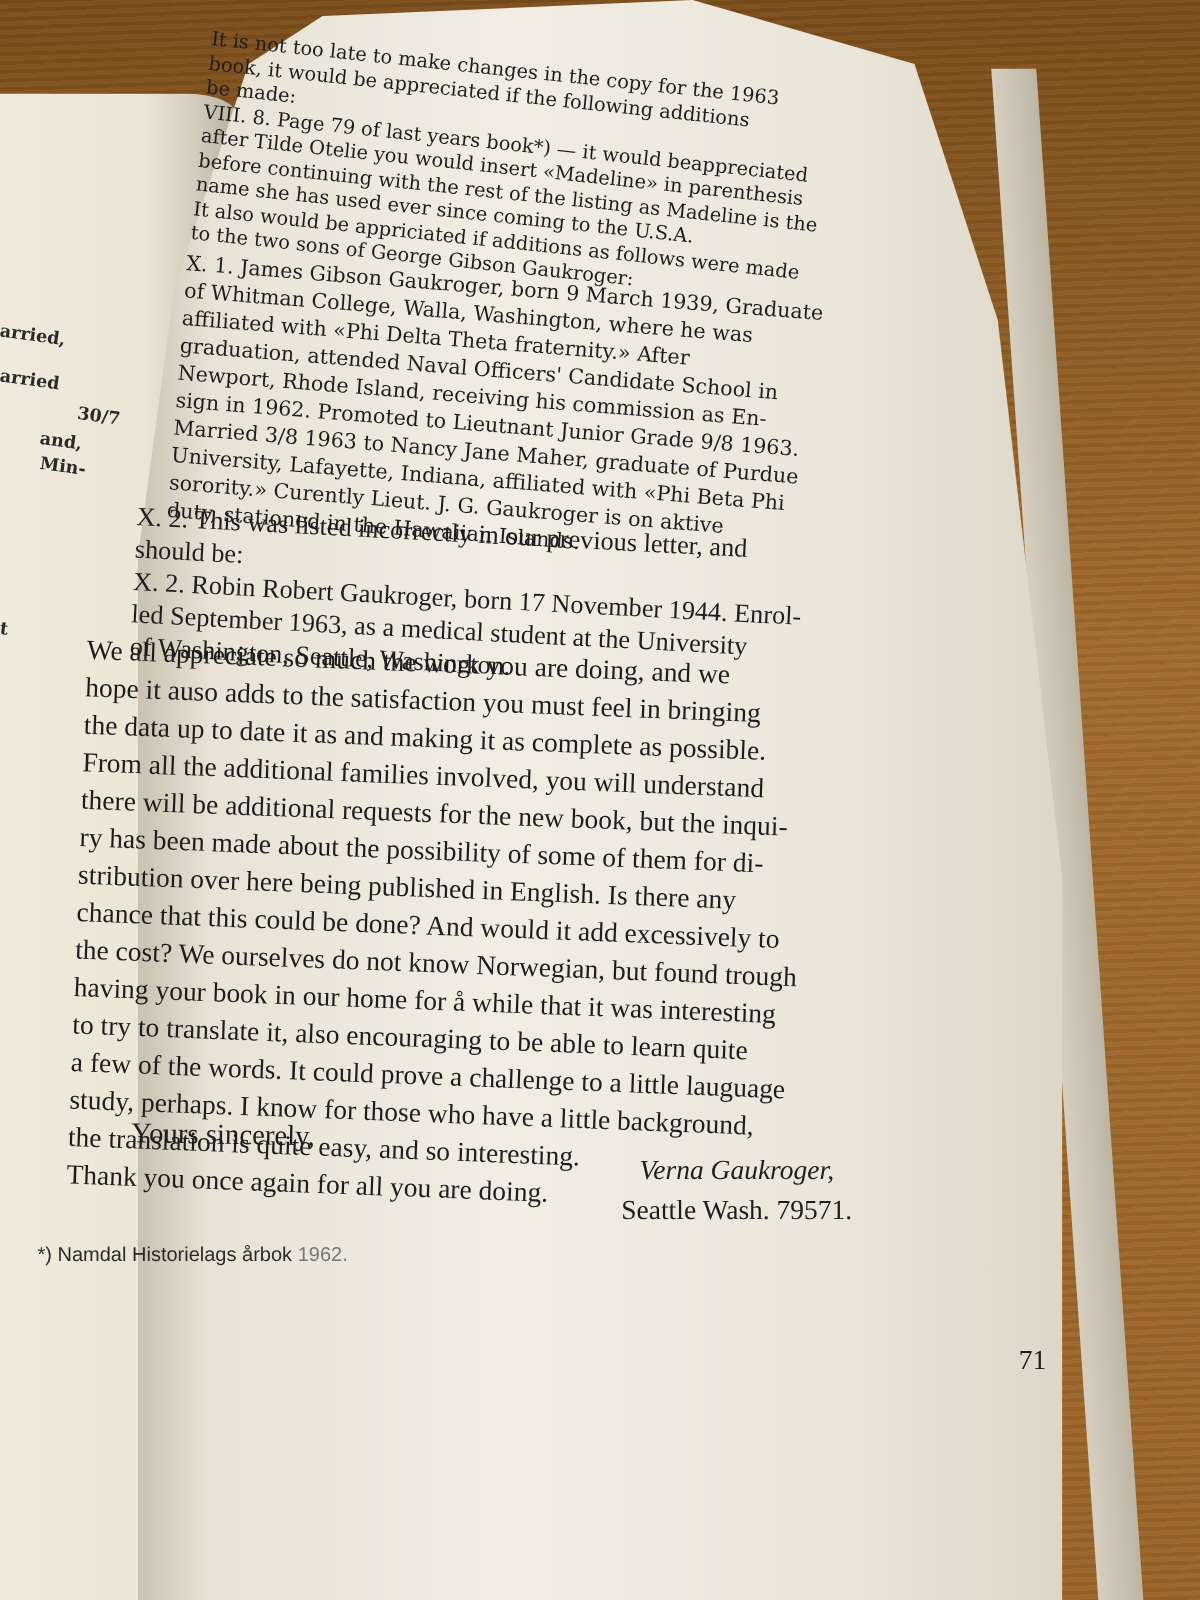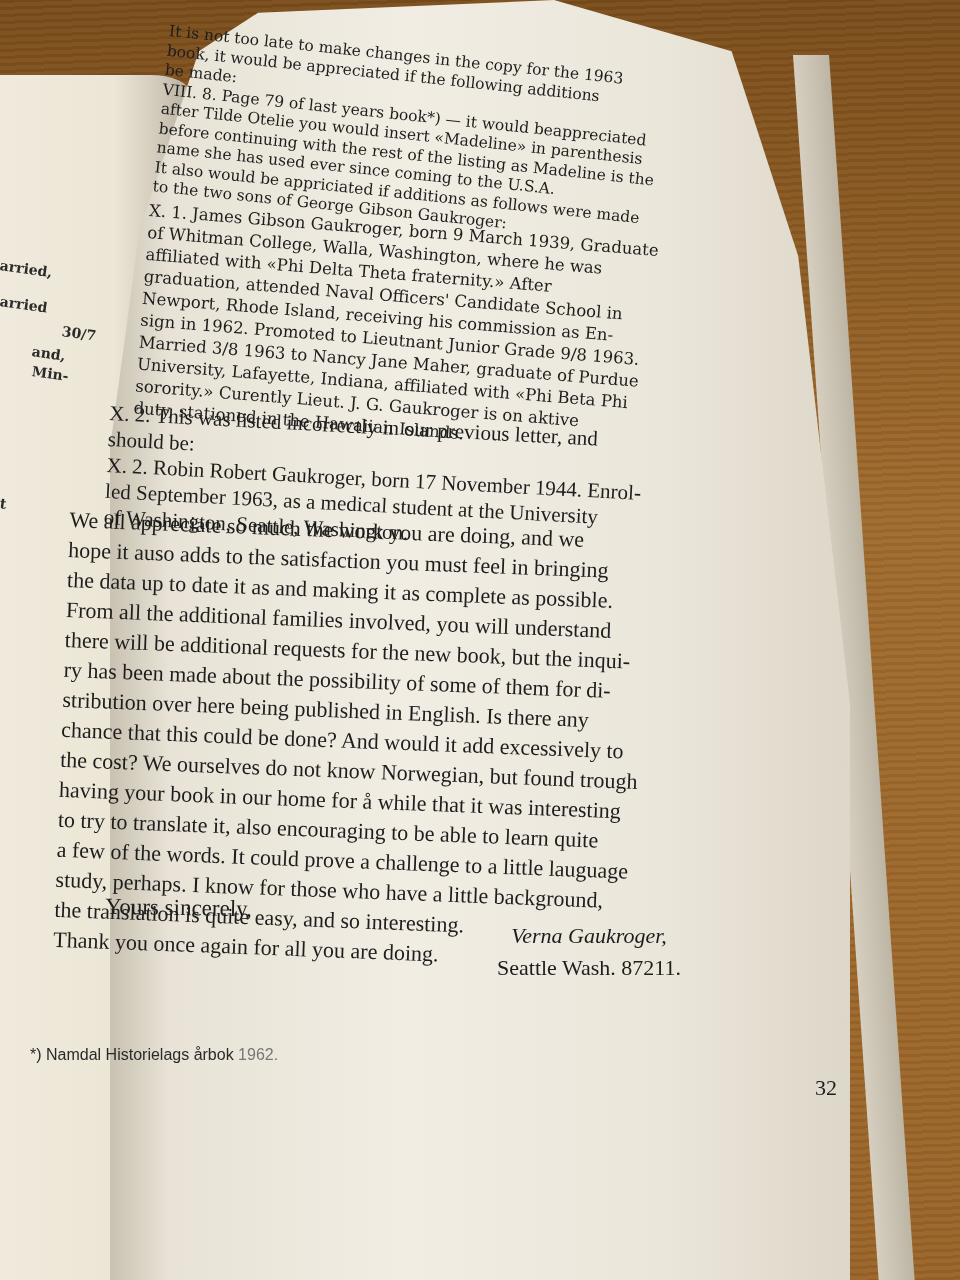--- a/index.html
+++ b/index.html
@@ -41,21 +41,21 @@
   }
   .top-block { left: 170px; top: 22px; font-size: 15.5px; line-height: 19.5px; transform: rotate(6deg); transform-origin: left top; }
   .mid-block { left: 150px; top: 200px; font-size: 16.5px; line-height: 22px; transform: rotate(4.5deg); transform-origin: left top; }
   .low-block { left: 110px; top: 400px; font-size: 18px; line-height: 26px; transform: rotate(3deg); transform-origin: left top; font-family: "Liberation Serif", serif; font-size: 21px; }
   .body-block { left: 70px; top: 505px; font-size: 22px; line-height: 30px; transform: rotate(2.2deg); transform-origin: left top; font-family: "Liberation Serif", serif; }
   .line { display: block; }
   .it { font-style: italic; }
   .closing { position: absolute; left: 105px; top: 895px; font-size: 23px; font-family: "Liberation Serif", serif; color: #1d1d1d; transform: rotate(1deg); }
   .sig { position: absolute; left: 465px; top: 920px; font-size: 22px; line-height: 32px; text-align: center; color: #1d1d1d; font-family: "Liberation Serif", serif; }
   .sig .line { display: block; margin-left: 32px; }
-  .footnote { position: absolute; left: 30px; top: 1046px; font-size: 16px; color: #2a2a2a; font-family: "Liberation Sans", sans-serif; }
+  .footnote { position: absolute; left: 30px; top: 996px; font-size: 16px; color: #2a2a2a; font-family: "Liberation Sans", sans-serif; }
   .footnote .year { color: #777; }
   .page-number { position: absolute; left: 815px; top: 1075px; font-size: 22px; color: #1d1d1d; font-family: "Liberation Serif", serif; }
 </style>
 </head>
 <body>
 
 <div class="wood"></div>
 
 <div class="left-page">
   <span class="left-frag" style="top:182px;">arried,</span>
@@ -117,22 +117,22 @@
   <span class="line">a few of the words. It could prove a challenge to a little lauguage</span>
   <span class="line">study, perhaps. I know for those who have a little background,</span>
   <span class="line">the translation is quite easy, and so interesting.</span>
   <span class="line">Thank you once again for all you are doing.</span>
 </div>
 
 <div class="closing">Yours sincerely,</div>
 
 <div class="sig">
   <span class="line it">Verna Gaukroger,</span>
-  <span class="line">Seattle Wash. 87211.</span>
+  <span class="line">Seattle Wash. 79571.</span>
 </div>
 
 <div class="footnote">
   <span>*)</span>
   <span>Namdal Historielags årbok</span>
   <span class="year">1962.</span>
 </div>
 
-<div class="page-number">32</div>
+<div class="page-number">71</div>
 
 </body></html>

